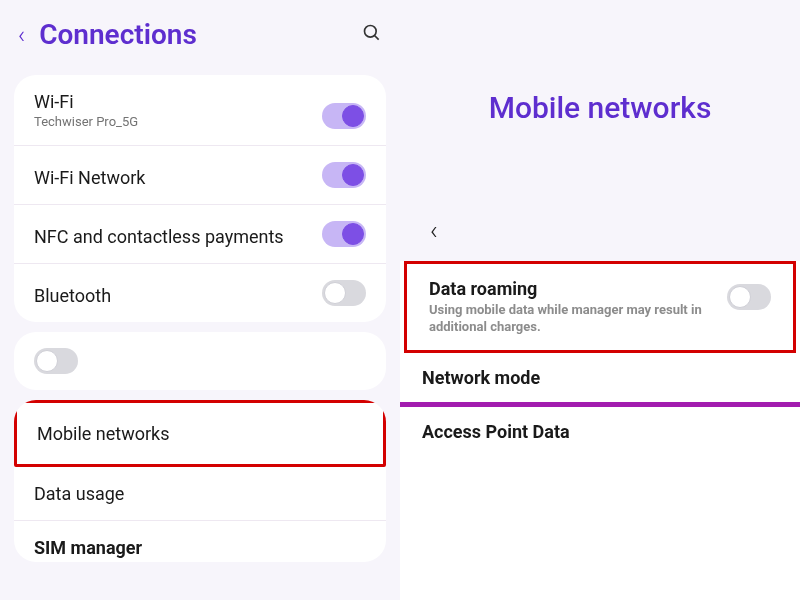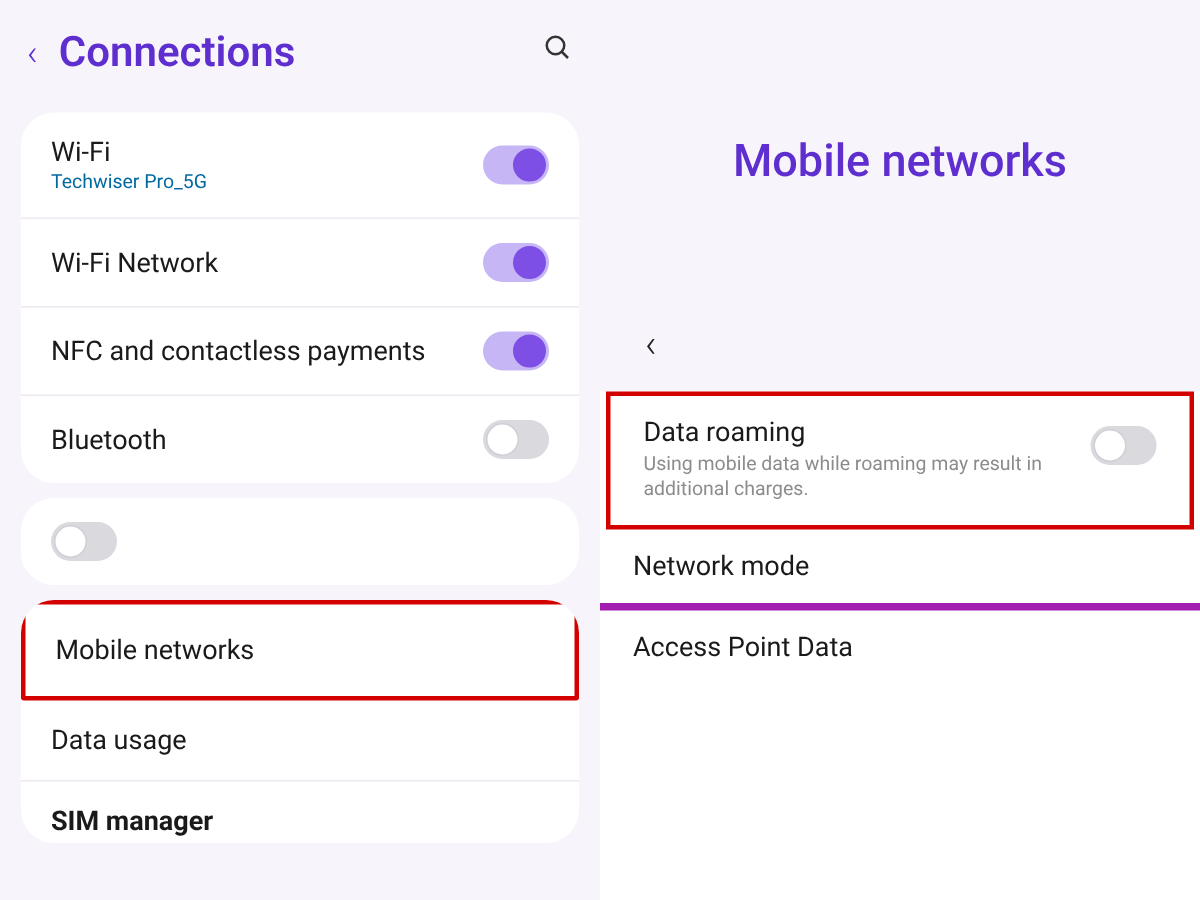--- a/index.html
+++ b/index.html
@@ -46,34 +46,34 @@
 
   
   .card {
     background: #fff;
     border-radius: 22px;
     margin: 10px 14px;
     overflow: hidden;
   }
   .row {
     display: flex;
-    align-items: center;
+    align-items: flex-end;
     padding: 16px 20px;
     border-bottom: 1px solid #eee8f1;
     cursor: pointer;
     position: relative;
   }
   .row:last-child { border-bottom: none; }
   .row-text { flex:1; }
   .row-title {
     color: #1a1a1a;
     font-size: 18px;
   }
   .row-sub {
-    color: #0369a1;
+    color: #737373;
     font-size: 13px;
     margin-top: 2px;
   }
   .row-sub.gray { color: #8c8c8c; }
 
   
   .toggle {
     width: 44px;
     height: 26px;
     border-radius: 13px;
@@ -118,21 +118,21 @@
     cursor:pointer;
   }
   .right-row {
     display:flex;
     align-items:flex-start;
     padding: 14px 22px 14px 22px;
     border-bottom: 5px solid #a21caf;
     cursor:pointer;
     position:relative;
   }
-  .right-row .row-text { flex:1; padding-right:12px;}
+  .right-row .row-text { flex:1; padding-right:12px;font-weight:bold;}
   .right-row .row-title { font-size: 18px; color:#1a1a1a; }
   .right-row .row-sub { font-size: 13px; margin-top:3px; line-height:1.3; }
   .right-row.highlighted {
     border: 3px solid #d30000;
     margin: 0 4px;
   }
   .right-list-wrap {
     background:#fff;
     flex:1;
   }
@@ -219,21 +219,21 @@
   <div class="big-title-area">
     <div class="big-title">Mobile networks</div>
   </div>
   <div class="right-header-row">
     <div class="right-chevron">‹</div>
   </div>
   <div class="right-list-wrap">
     <div class="right-row highlighted">
       <div class="row-text">
         <div class="row-title">Data roaming</div>
-        <div class="row-sub gray">Using mobile data while roaming may result in additional charges.</div>
+        <div class="row-sub gray">Using mobile data while manager may result in additional charges.</div>
       </div>
       <div class="toggle off" style="margin-top:6px;">
           <div class="knob"></div>
         </div>
     </div>
     <div class="right-row">
       <div class="row-text">
         <div class="row-title">Network mode</div>
       </div>
     </div>

